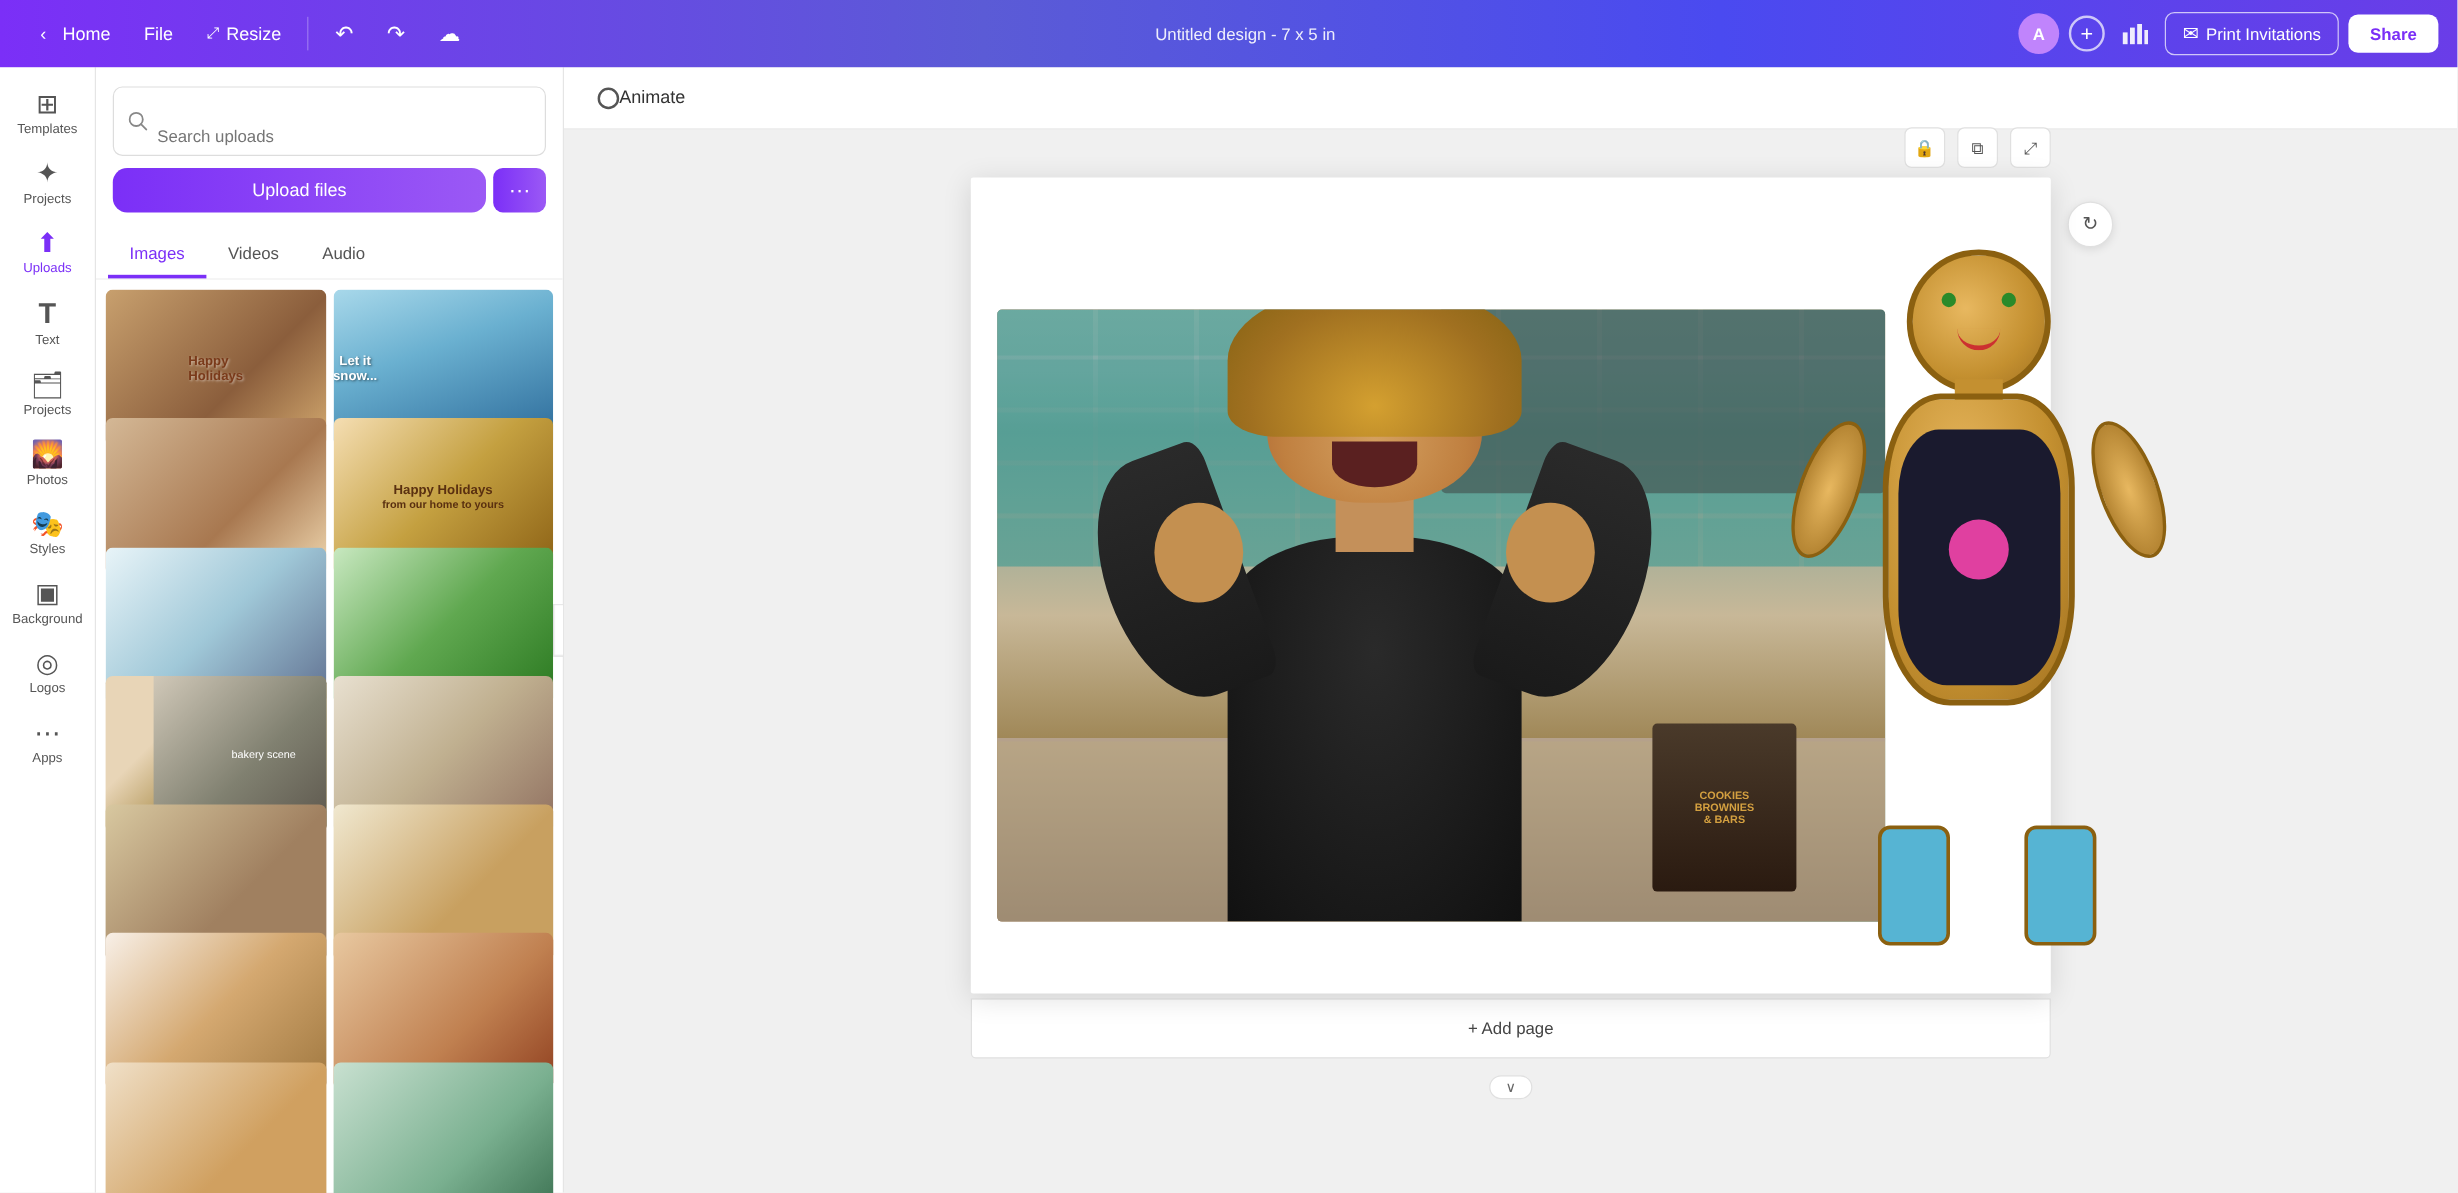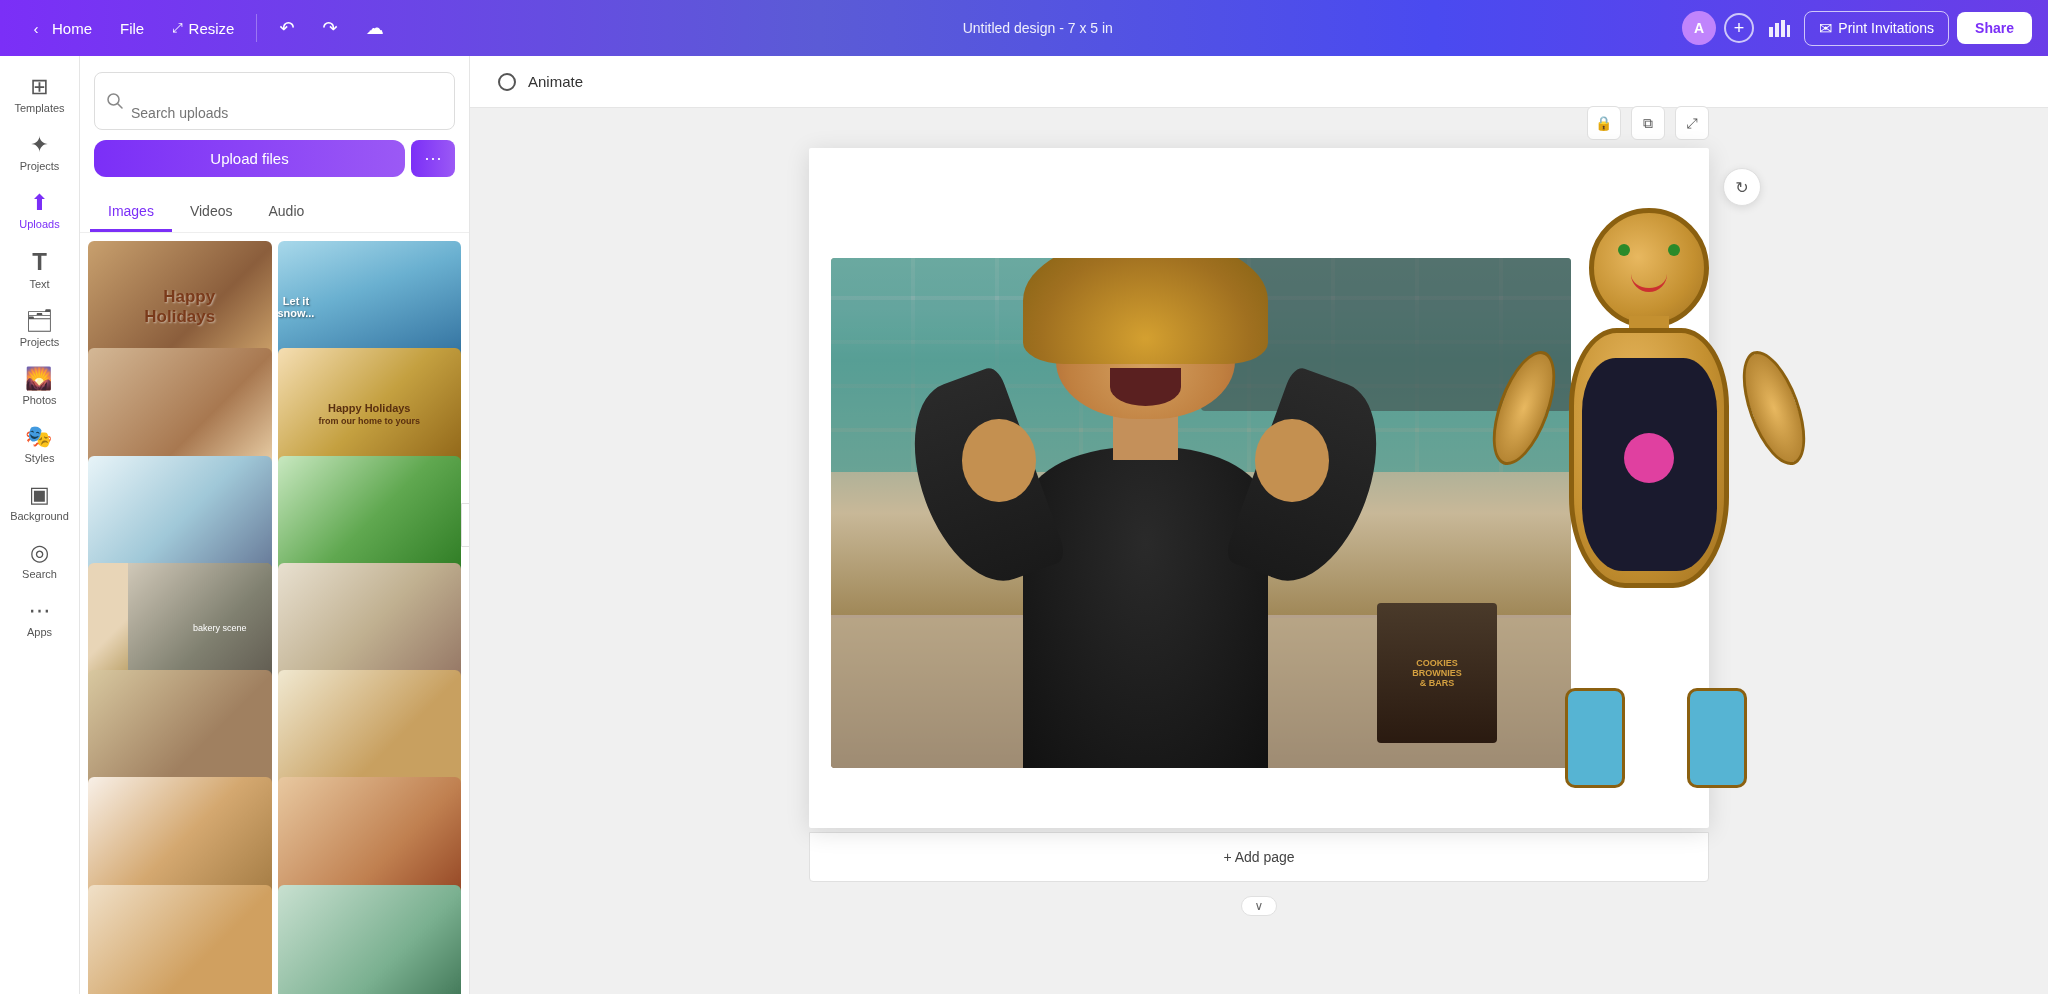--- a/index.html
+++ b/index.html
@@ -123,21 +123,21 @@
       flex: 1; background: #f0f0f0; position: relative; display: flex; flex-direction: column;
       align-items: center; justify-content: flex-start; overflow: hidden;
     }
 
     
     #animate-bar {
       width: 100%; background: #fff; height: 52px; display: flex; align-items: center;
       padding: 0 18px; border-bottom: 1px solid #e5e5e5; gap: 8px; flex-shrink: 0;
     }
     .animate-btn {
-      display: flex; align-items: center; gap: 12px; background: none; border: none;
+      display: flex; align-items: center; gap: 0; background: none; border: none;
       font-size: 15px; color: #333; cursor: pointer; padding: 6px 10px; border-radius: 6px;
     }
     .animate-circle { width: 18px; height: 18px; border-radius: 50%; border: 2px solid #555; display: inline-block; }
     
     #design-canvas {
       width: 900px; background: white; position: relative; border-radius: 2px;
       box-shadow: 0 4px 24px rgba(0,0,0,0.12);
       min-height: 680px;
     }
 
@@ -261,21 +261,21 @@
     <div class="sidebar-icon-item">
       <span class="icon-shape">🎭</span>
       <span>Styles</span>
     </div>
     <div class="sidebar-icon-item">
       <span class="icon-shape">▣</span>
       <span>Background</span>
     </div>
     <div class="sidebar-icon-item">
       <span class="icon-shape">◎</span>
-      <span>Search</span>
+      <span>Logos</span>
     </div>
     <div class="sidebar-icon-item">
       <span class="icon-shape">⋯</span>
       <span>Apps</span>
     </div>
   </div>
 
   <div id="uploads-panel" style="position:relative;">
     <div class="panel-header">
       <div class="search-box">
@@ -304,21 +304,21 @@
       </div>
       <div class="tab">
         <span>Audio</span>
       </div>
     </div>
 
     <div class="image-grid">
 
       <div class="grid-img img-1">
         <div style="width:100%;height:100%;background:linear-gradient(135deg,#c8a06e 0%,#8b5e3c 60%,#d4aa70 100%);display:flex;align-items:center;justify-content:center;">
-          <div style="color:#7a3a1a;font-size:17px;font-weight:bold;text-align:right;text-shadow:1px 1px 2px rgba(255,255,255,0.5);">Happy<br>Holidays</div>
+          <div style="color:#7a3a1a;font-size:11px;font-weight:bold;text-align:left;text-shadow:1px 1px 2px rgba(255,255,255,0.5);">Happy<br>Holidays</div>
         </div>
       </div>
       <div class="grid-img img-2">
         <div style="width:100%;height:100%;background:linear-gradient(160deg,#a8d8ea 0%,#6ab0d0 40%,#2a6898 100%);display:flex;align-items:center;">
           <div style="color:#fff;font-size:11px;font-weight:bold;text-align:center;text-shadow:1px 1px 2px rgba(0,0,0,0.5);">Let it<br>snow...</div>
         </div>
       </div>
 
       <div class="grid-img img-3">
         <div style="width:100%;height:100%;background:linear-gradient(135deg,#d4b896 0%,#a87850 60%,#f0d8b0 100%);"></div>

